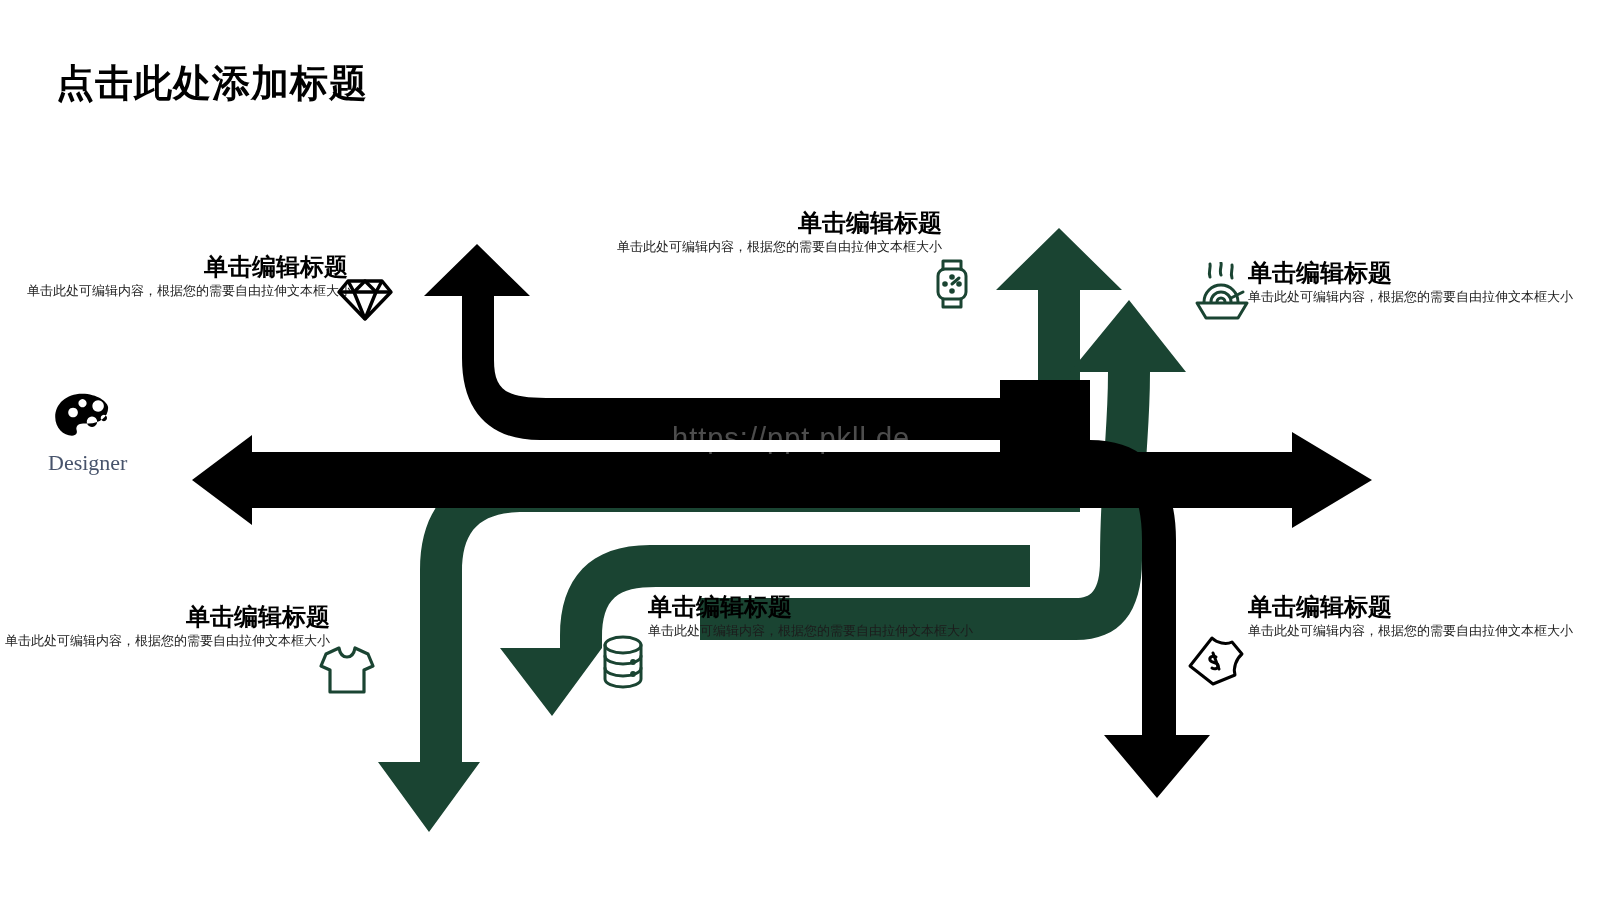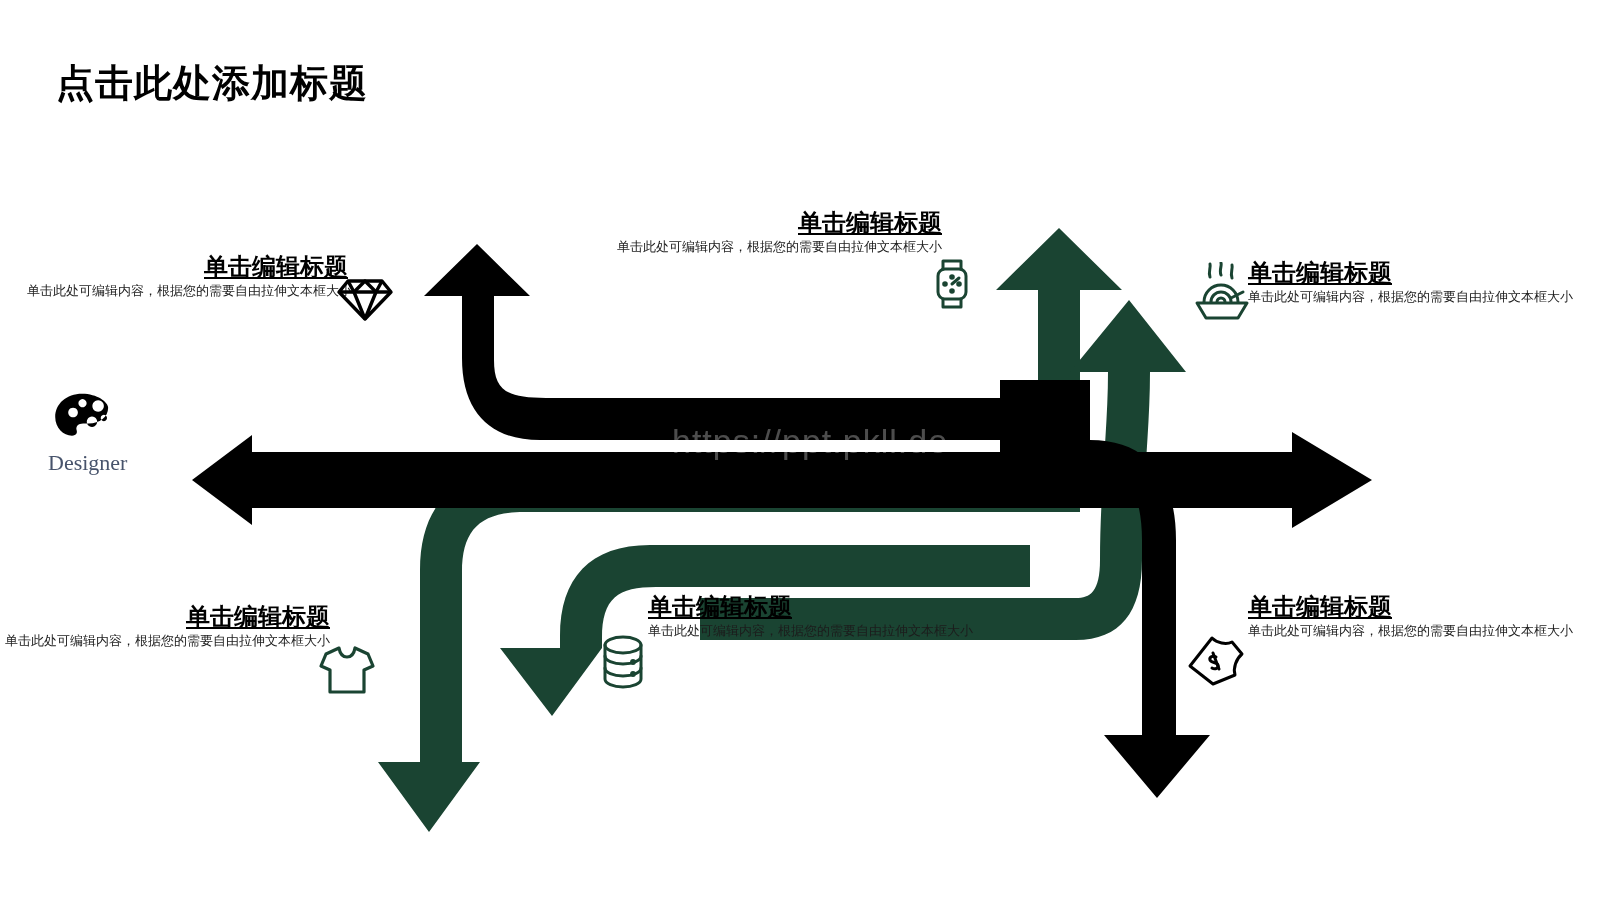--- a/index.html
+++ b/index.html
@@ -18,41 +18,41 @@
     font-size:38px;font-weight:bold;color:#000000;
     letter-spacing:1px;white-space:nowrap;
   }
 
   
   #arrows{position:absolute;left:0;top:0;width:1600px;height:900px;}
 
   
   .watermark{
     position:absolute;left:672px;top:422px;
-    font-size:34px;color:rgba(255,255,255,0.30);
+    font-size:29px;color:rgba(255,255,255,0.30);
     letter-spacing:1px;white-space:nowrap;
     pointer-events:none;
     text-align:center;
   }
 
   
   .endpoint{position:absolute;text-align:left;width:150px;}
   .endpoint .ep-icon{display:block;height:52px;margin-bottom:6px;}
   .endpoint .ep-label{
     font-size:22px;color:#47536b;font-weight:normal;
     font-family:"Liberation Serif","DejaVu Serif",serif;
   }
   #ep-designer{left:48px;top:392px;}
   #ep-client{left:1368px;top:392px;}
 
   
   .tb{position:absolute;}
   .tb .tb-title{
     font-size:24px;font-weight:bold;color:#000000;
-    white-space:nowrap;line-height:1.25;text-decoration:underline;
+    white-space:nowrap;line-height:1.25;
   }
   .tb .tb-body{
     font-size:13px;color:#1c1c1c;line-height:1.45;
     width:330px;
   }
   .tb.right-align{text-align:right;}
   .tb.right-align .tb-body{margin-left:auto;}
   .tb.left-align{text-align:left;}
 
   

